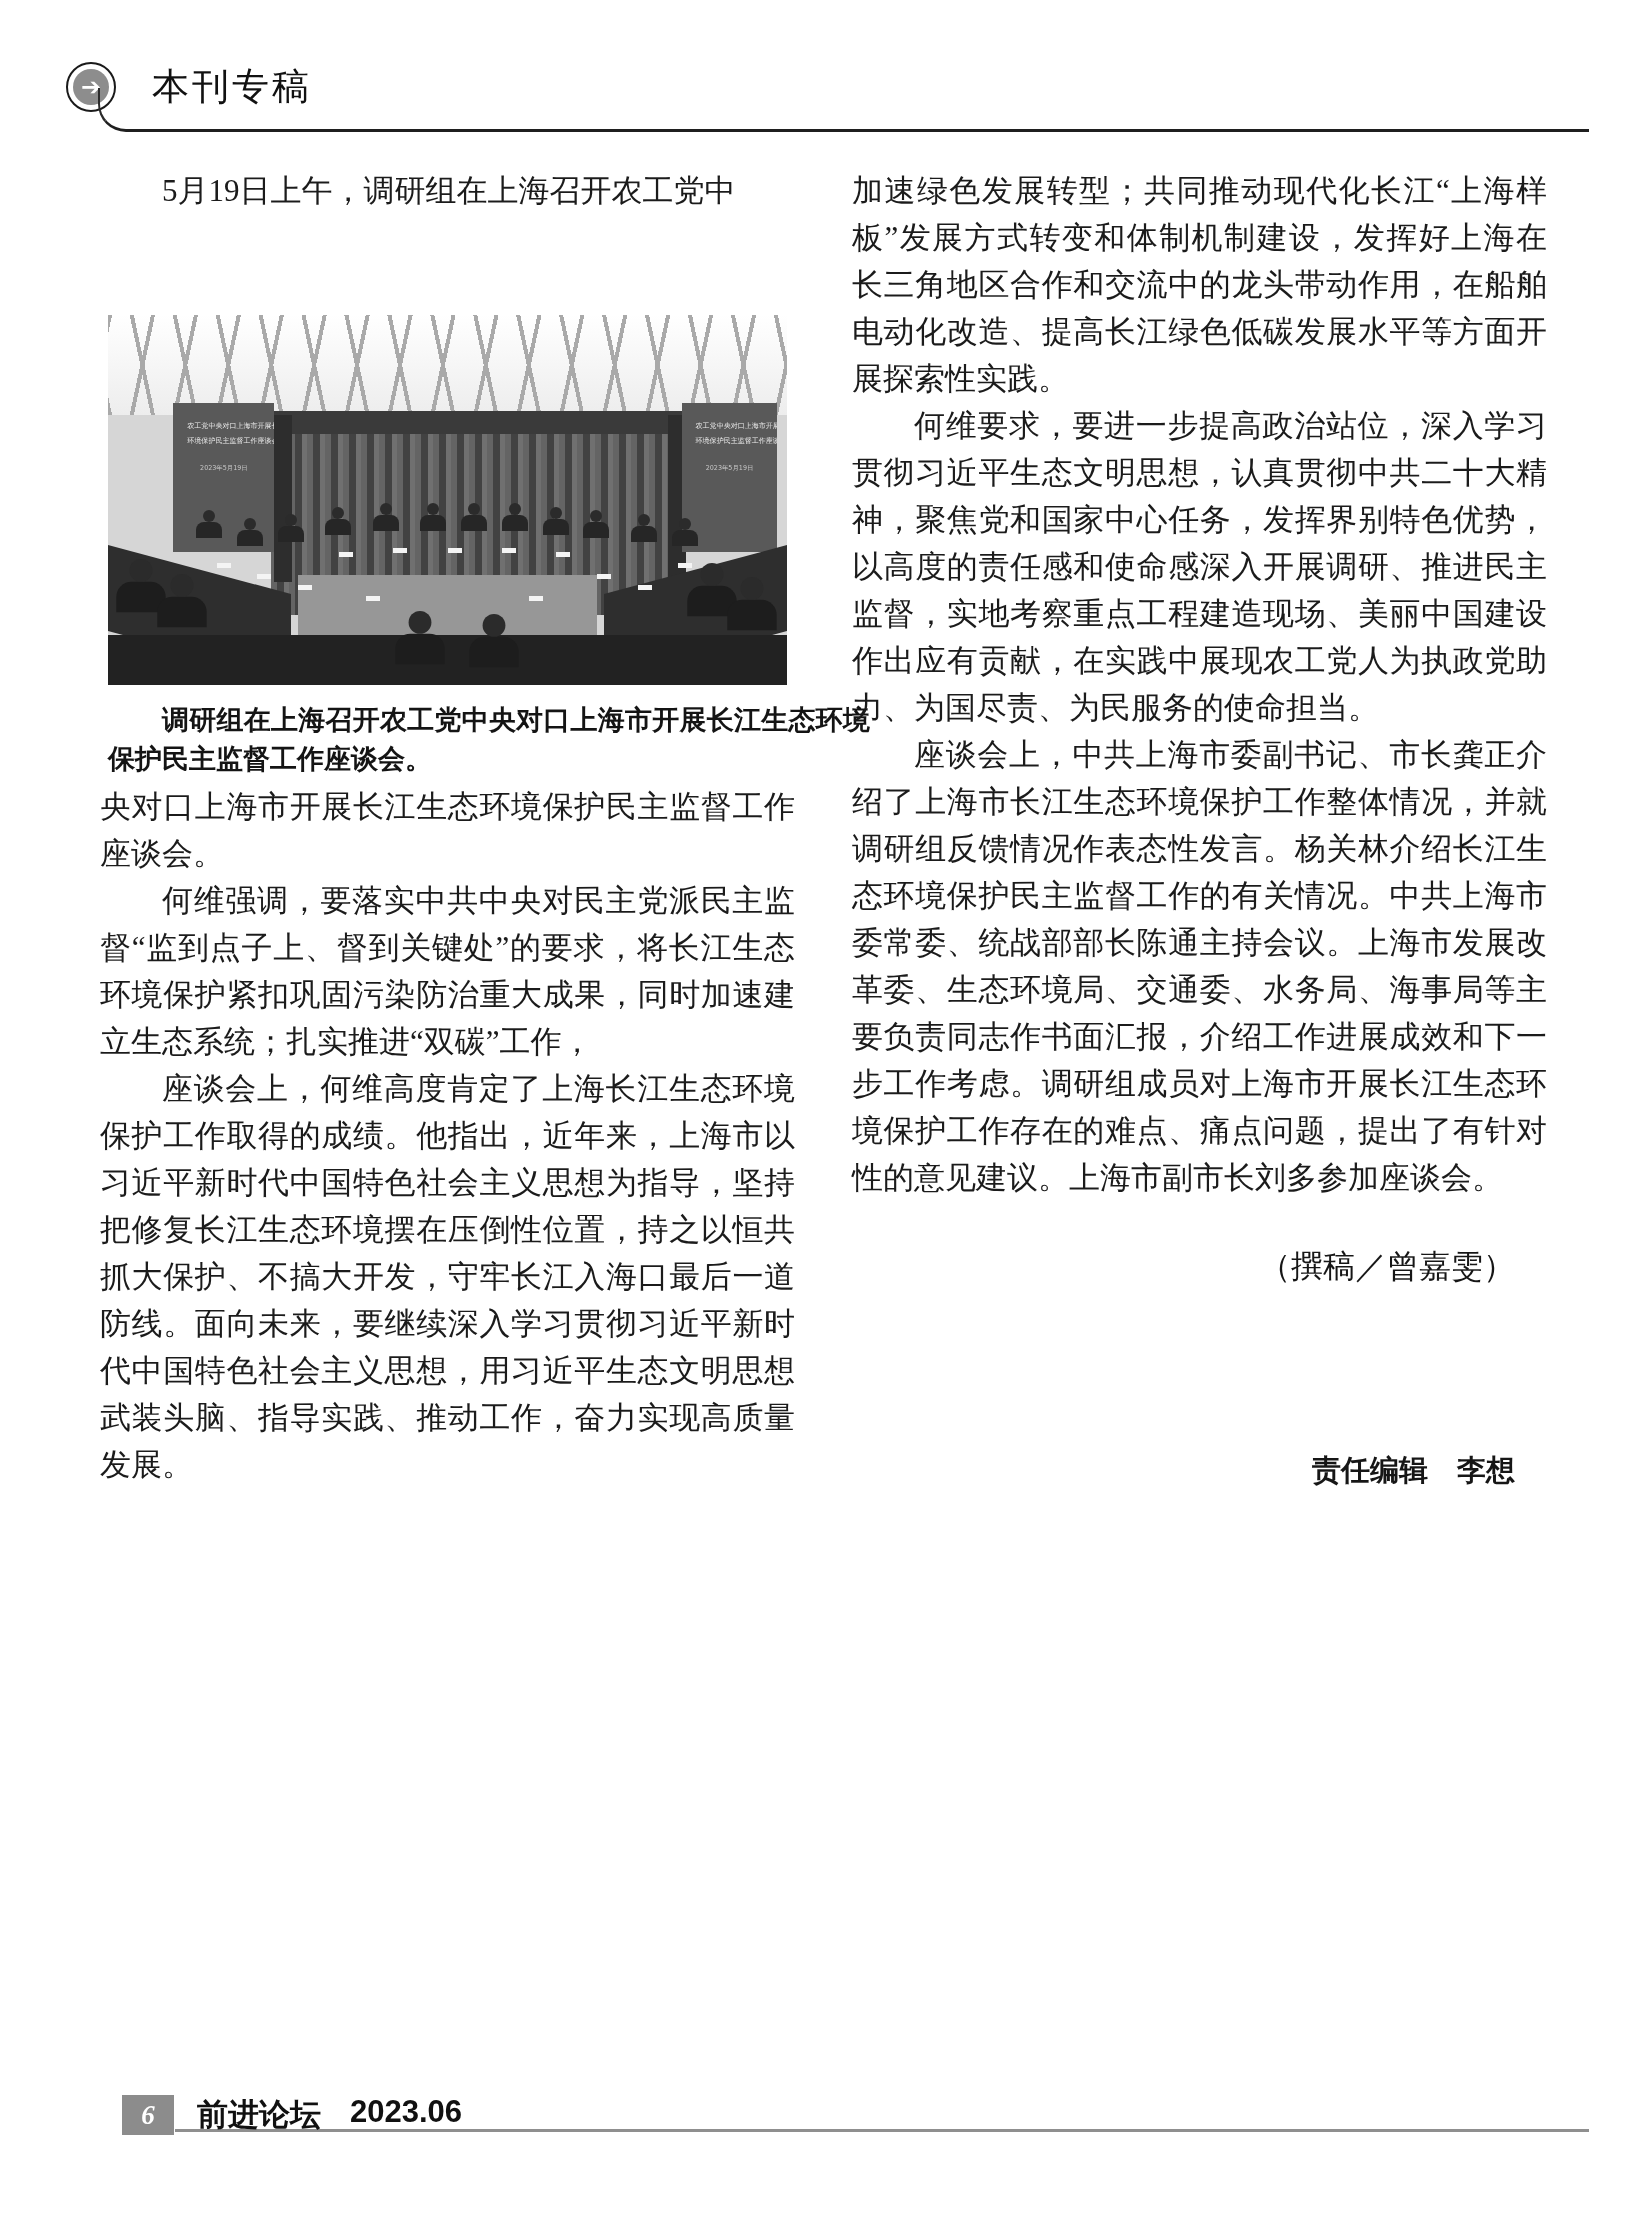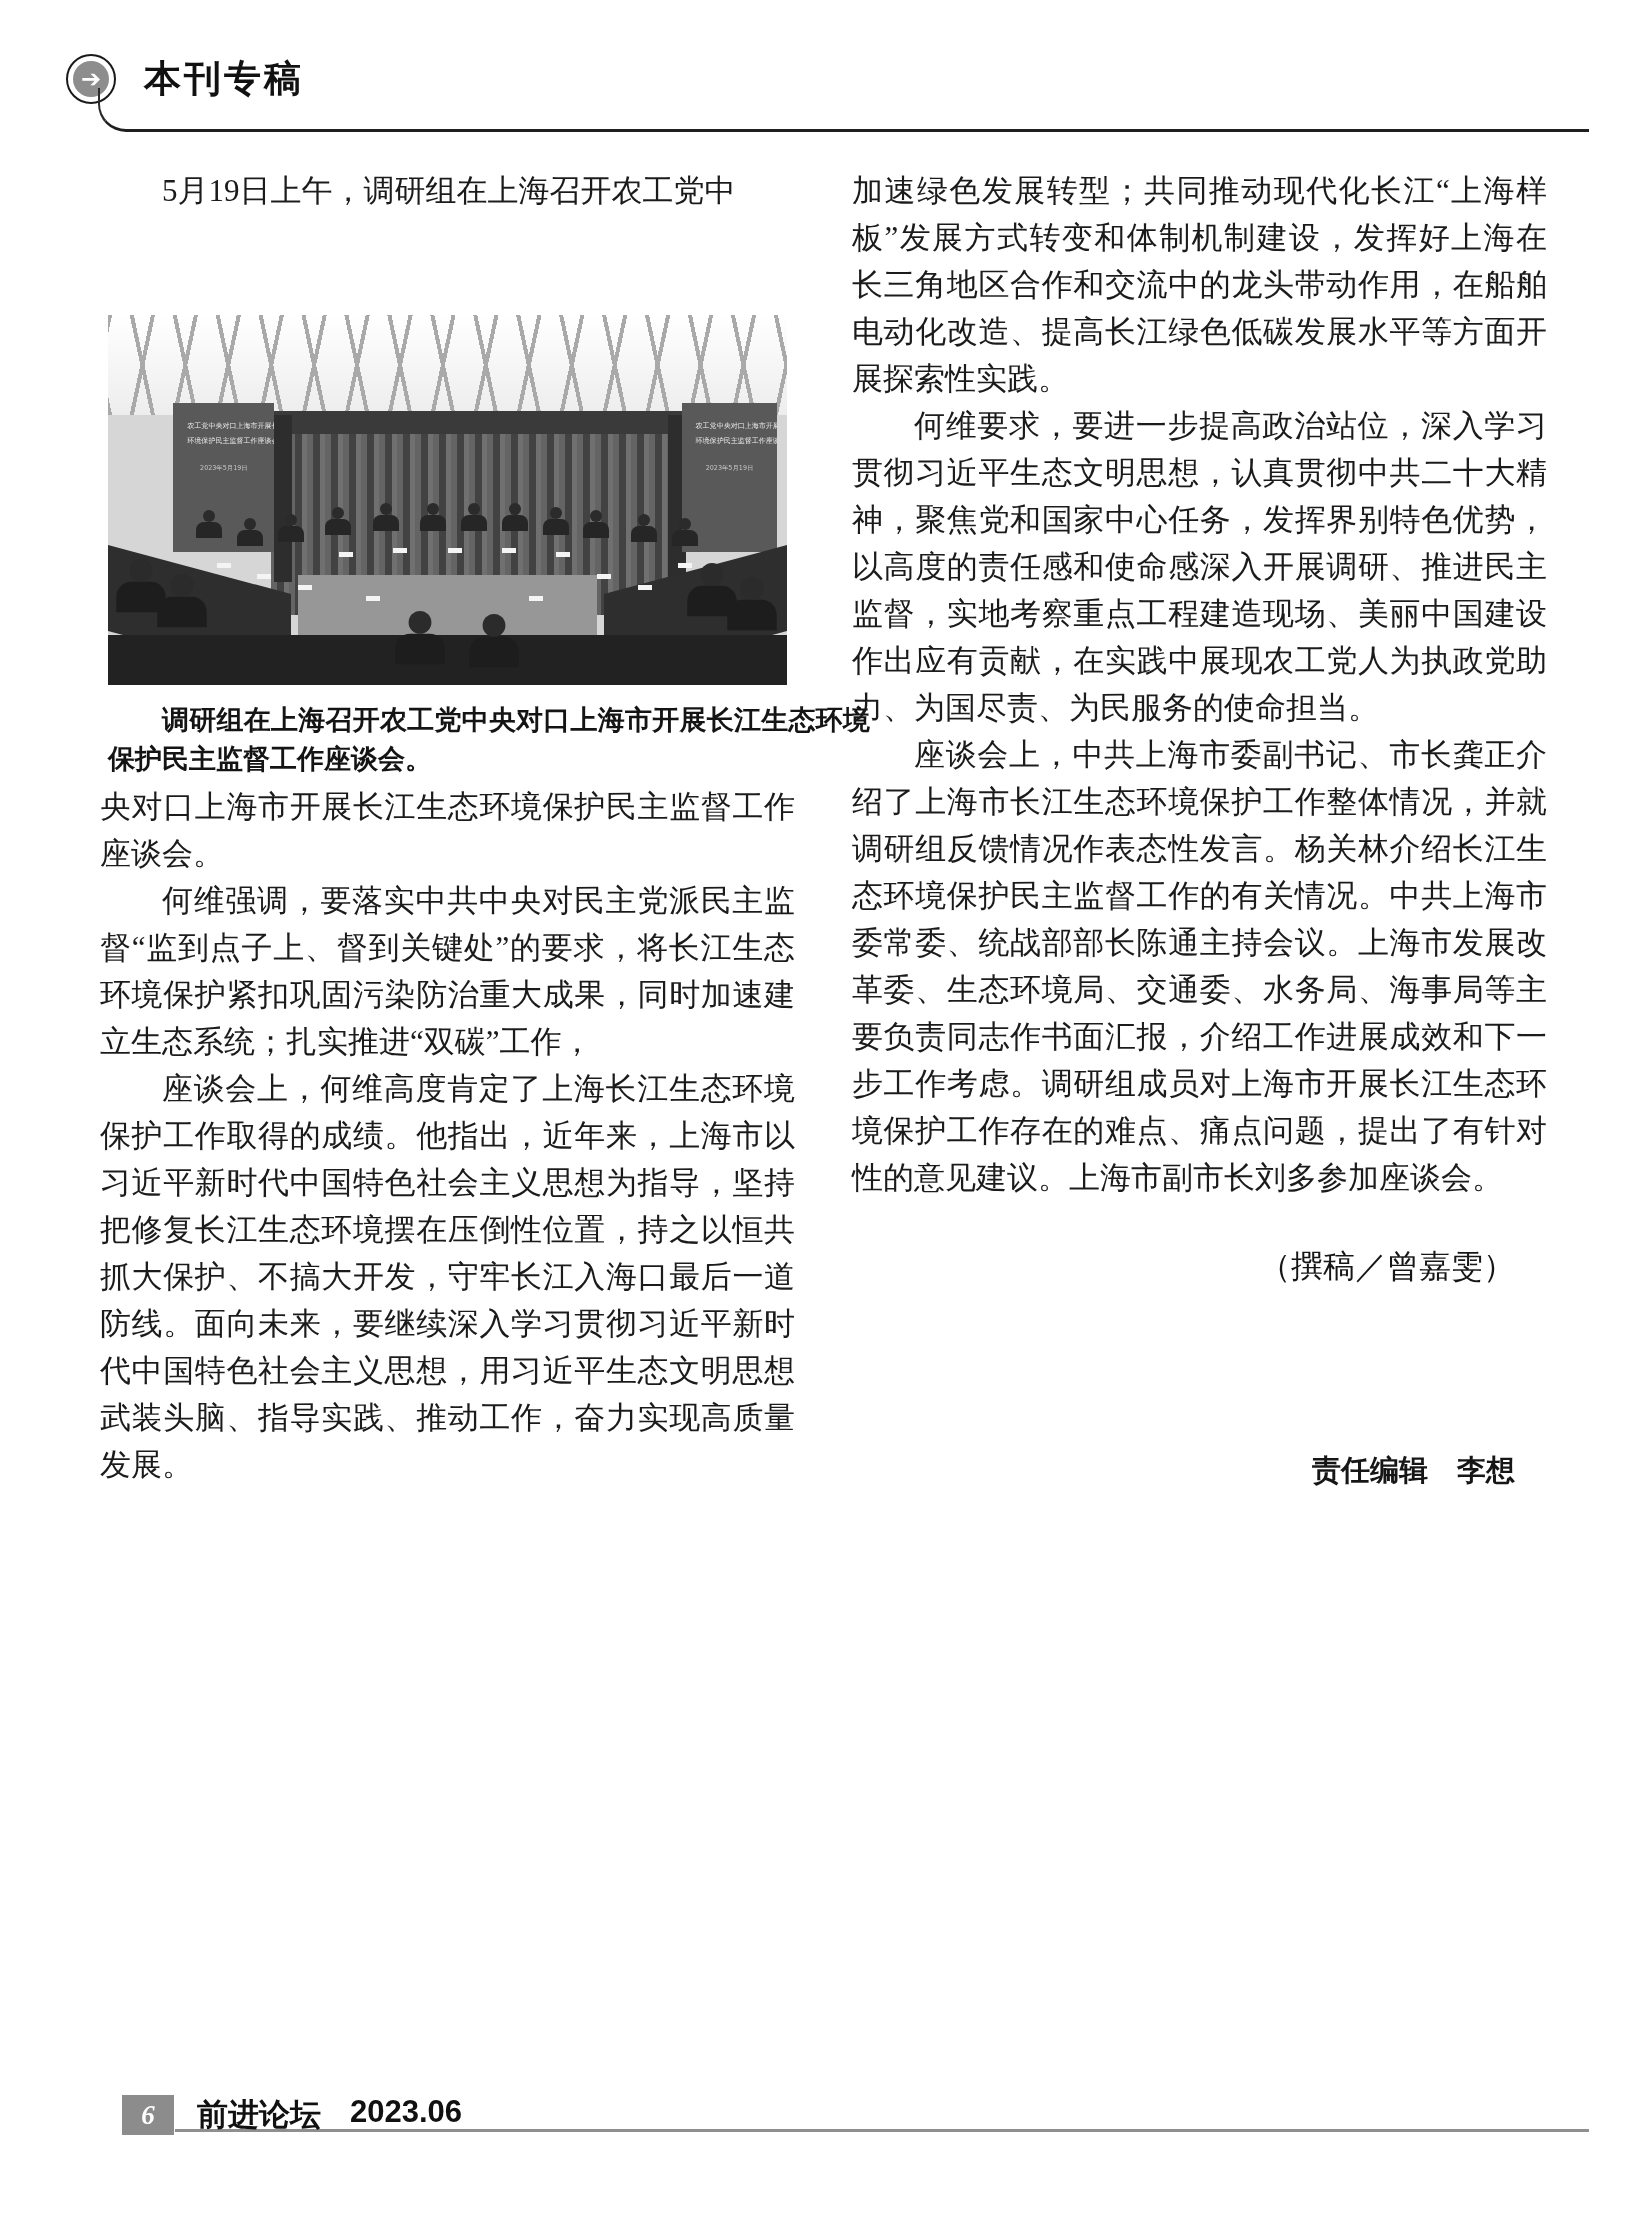--- a/index.html
+++ b/index.html
@@ -14,22 +14,22 @@
   .icon-outer {
     width:50px; height:50px; border:2.5px solid #1a1a1a; border-radius:50%;
     display:flex; align-items:center; justify-content:center; box-sizing:border-box;
   }
   .icon-inner {
     width:36px; height:36px; border-radius:50%; background:#8d8d8d; color:#fff;
     display:flex; align-items:center; justify-content:center;
     font:700 24px/1 "DejaVu Sans",sans-serif;
   }
   .section-title {
-    margin:4px; font-family:"Liberation Sans","DejaVu Sans",sans-serif;
-    font-size:37px; font-weight:700; letter-spacing:3px; color:#111;
+    margin:12px; font-family:"Liberation Sans","DejaVu Sans",sans-serif;
+    font-size:37px; font-weight:400; letter-spacing:3px; color:#111;
   }
   .header-rule {
     position:absolute; left:98px; top:88px; width:1491px; height:44px;
     border-left:2px solid #2b2b2b; border-bottom:3px solid #1f1f1f;
     border-bottom-left-radius:28px; box-sizing:border-box;
   }
 
   
   .col {
     position:absolute; top:167px; width:695px;

